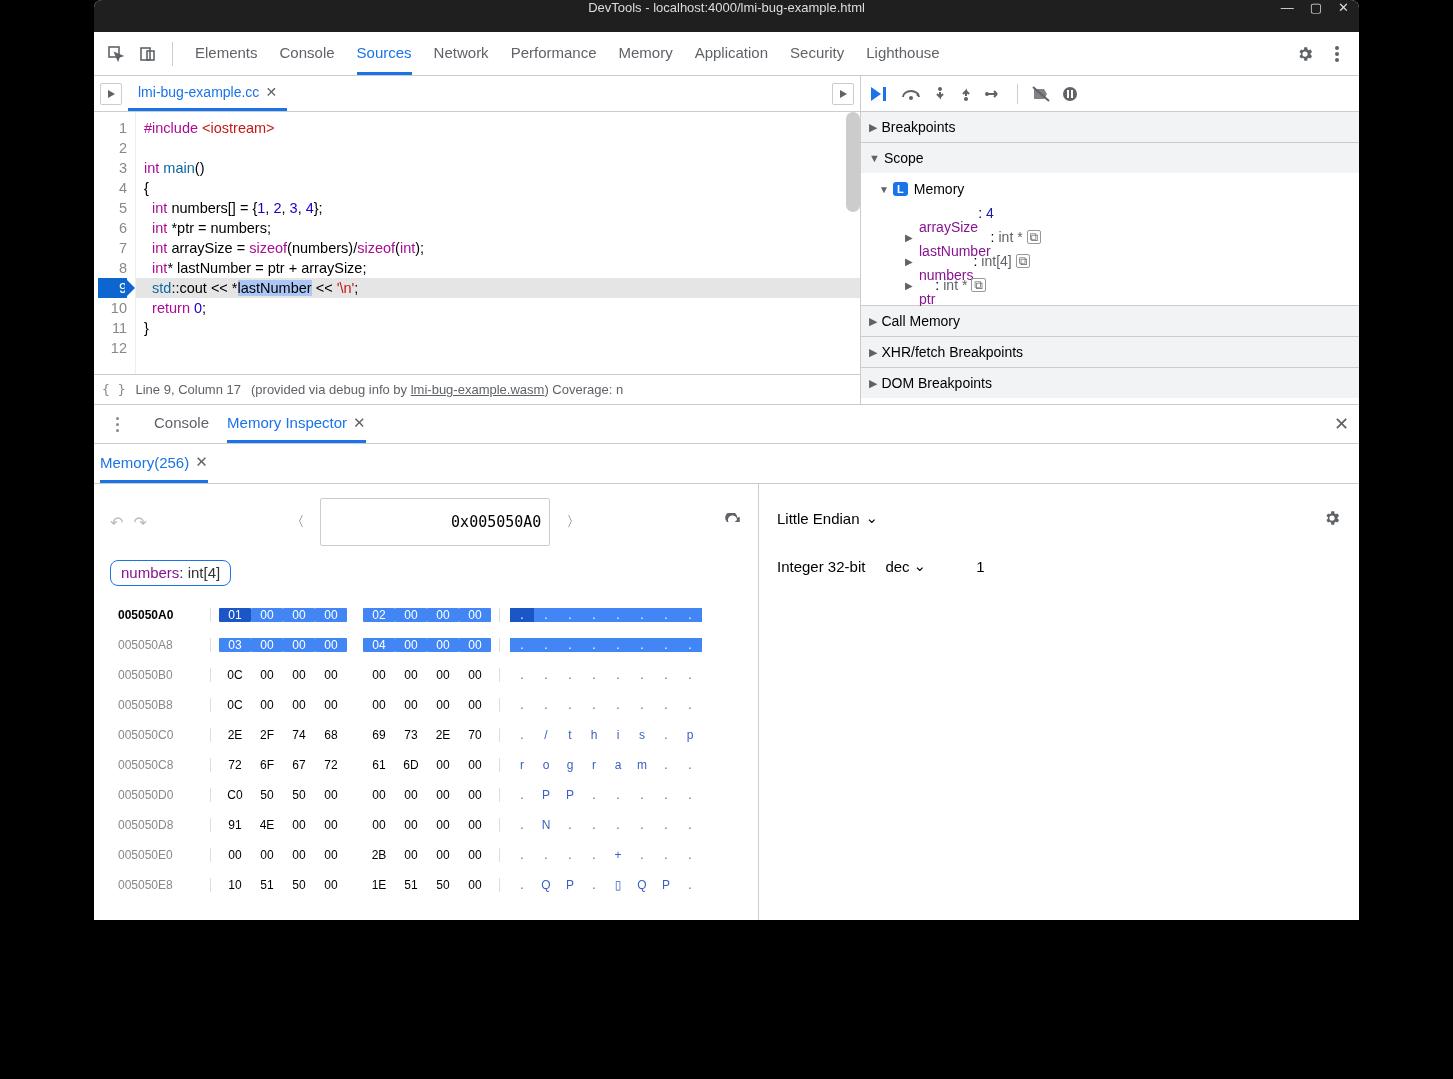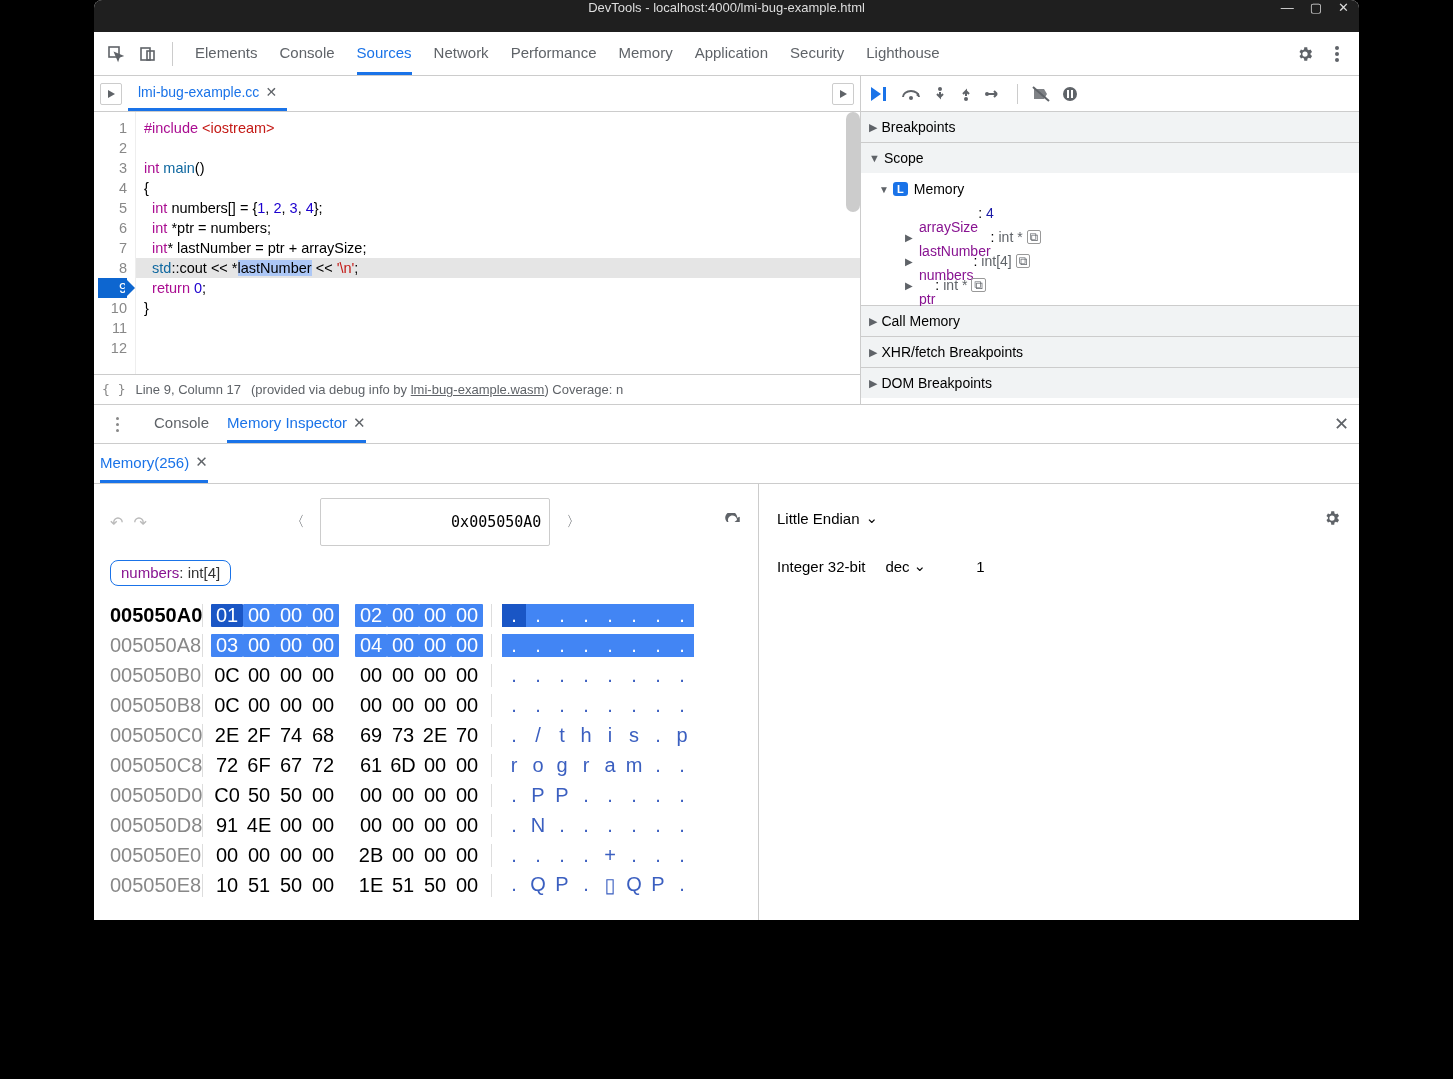--- a/index.html
+++ b/index.html
@@ -63,21 +63,21 @@
 .mem-pane { display: flex; height: 436px; }
 .mem-left { flex: 1; border-right: 1px solid #ccc; padding: 14px 16px; }
 .mem-toolbar { display: flex; align-items: center; gap: 10px; margin-bottom: 14px; }
 .mem-toolbar .addr-input { flex: 0 0 230px; text-align: right; font-size: 15px; padding: 14px 8px; border: 1px solid #ccc; border-radius: 2px; font-family: "Consolas", monospace; }
 .mem-toolbar .navbtn { width: 26px; text-align: center; color: #5f6368; cursor: pointer; font-size: 14px; }
 .mem-toolbar .undo, .mem-toolbar .redo { color: #bbb; cursor: pointer; }
 .mem-toolbar .spacer { flex: 1; }
 .mem-toolbar .refresh { color: #5f6368; cursor: pointer; }
 .mem-chip { border: 1px solid #1a73e8; border-radius: 8px; padding: 3px 10px; font-family: "Consolas", monospace; font-size: 15px; display: inline-block; margin-bottom: 14px; color: #333; }
 .mem-chip .vname { color: #881391; }
-.hex-table { font-family: "Consolas", monospace; font-size: 20px; }
+.hex-table { font-family: "Consolas", monospace; font-size: 12px; margin-left: 8px; }
 .hex-row { display: flex; align-items: center; height: 30px; }
 .hex-addr { width: 92px; color: #888; }
 .hex-addr.cur { color: #000; font-weight: bold; }
 .hex-cells { display: flex; gap: 0; padding: 0 8px; border-left: 1px solid #ddd; border-right: 1px solid #ddd; margin-right: 10px; }
 .hex-cell { width: 32px; text-align: center; }
 .hex-cell.gap { width: 16px; }
 .hex-cell.hl { background: #4285f4; color: #fff; border-radius: 1px; }
 .hex-cell.hl.first { background: #1a56c5; }
 .asc-cells { display: flex; }
 .asc-cell { width: 24px; text-align: center; color: #3b5fc0; }
@@ -183,20 +183,21 @@
             <div>11</div>
             <div>12</div>
         </div>
         <div class="codelines">
 <div class="line"><span class="tok-pp">#include</span> <span class="tok-sys">&lt;iostream&gt;</span></div>
 <div class="line"></div>
 <div class="line"><span class="tok-kw">int</span> <span class="tok-fn">main</span>()</div>
 <div class="line">{</div>
 <div class="line">  <span class="tok-kw">int</span> numbers[] = {<span class="tok-num">1</span>, <span class="tok-num">2</span>, <span class="tok-num">3</span>, <span class="tok-num">4</span>};</div>
 <div class="line">  <span class="tok-kw">int</span> *ptr = numbers;</div>
+<div class="line">  <span class="tok-kw">int</span> arraySize = <span class="tok-kw">sizeof</span>(numbers)/<span class="tok-kw">sizeof</span>(<span class="tok-kw">int</span>);</div>
 <div class="line">  <span class="tok-kw">int</span>* lastNumber = ptr + arraySize;</div>
 <div class="line hl">  <span class="tok-fn">std</span>::cout &lt;&lt; *<span class="selword">lastNumber</span> &lt;&lt; <span class="tok-str">'\n'</span>;</div>
 <div class="line">  <span class="tok-kw">return</span> <span class="tok-num">0</span>;</div>
 <div class="line">}</div>
 <div class="line"></div>
           <div class="code-scroll"></div>
         </div>
       </div>
 
       <div class="statusline">

